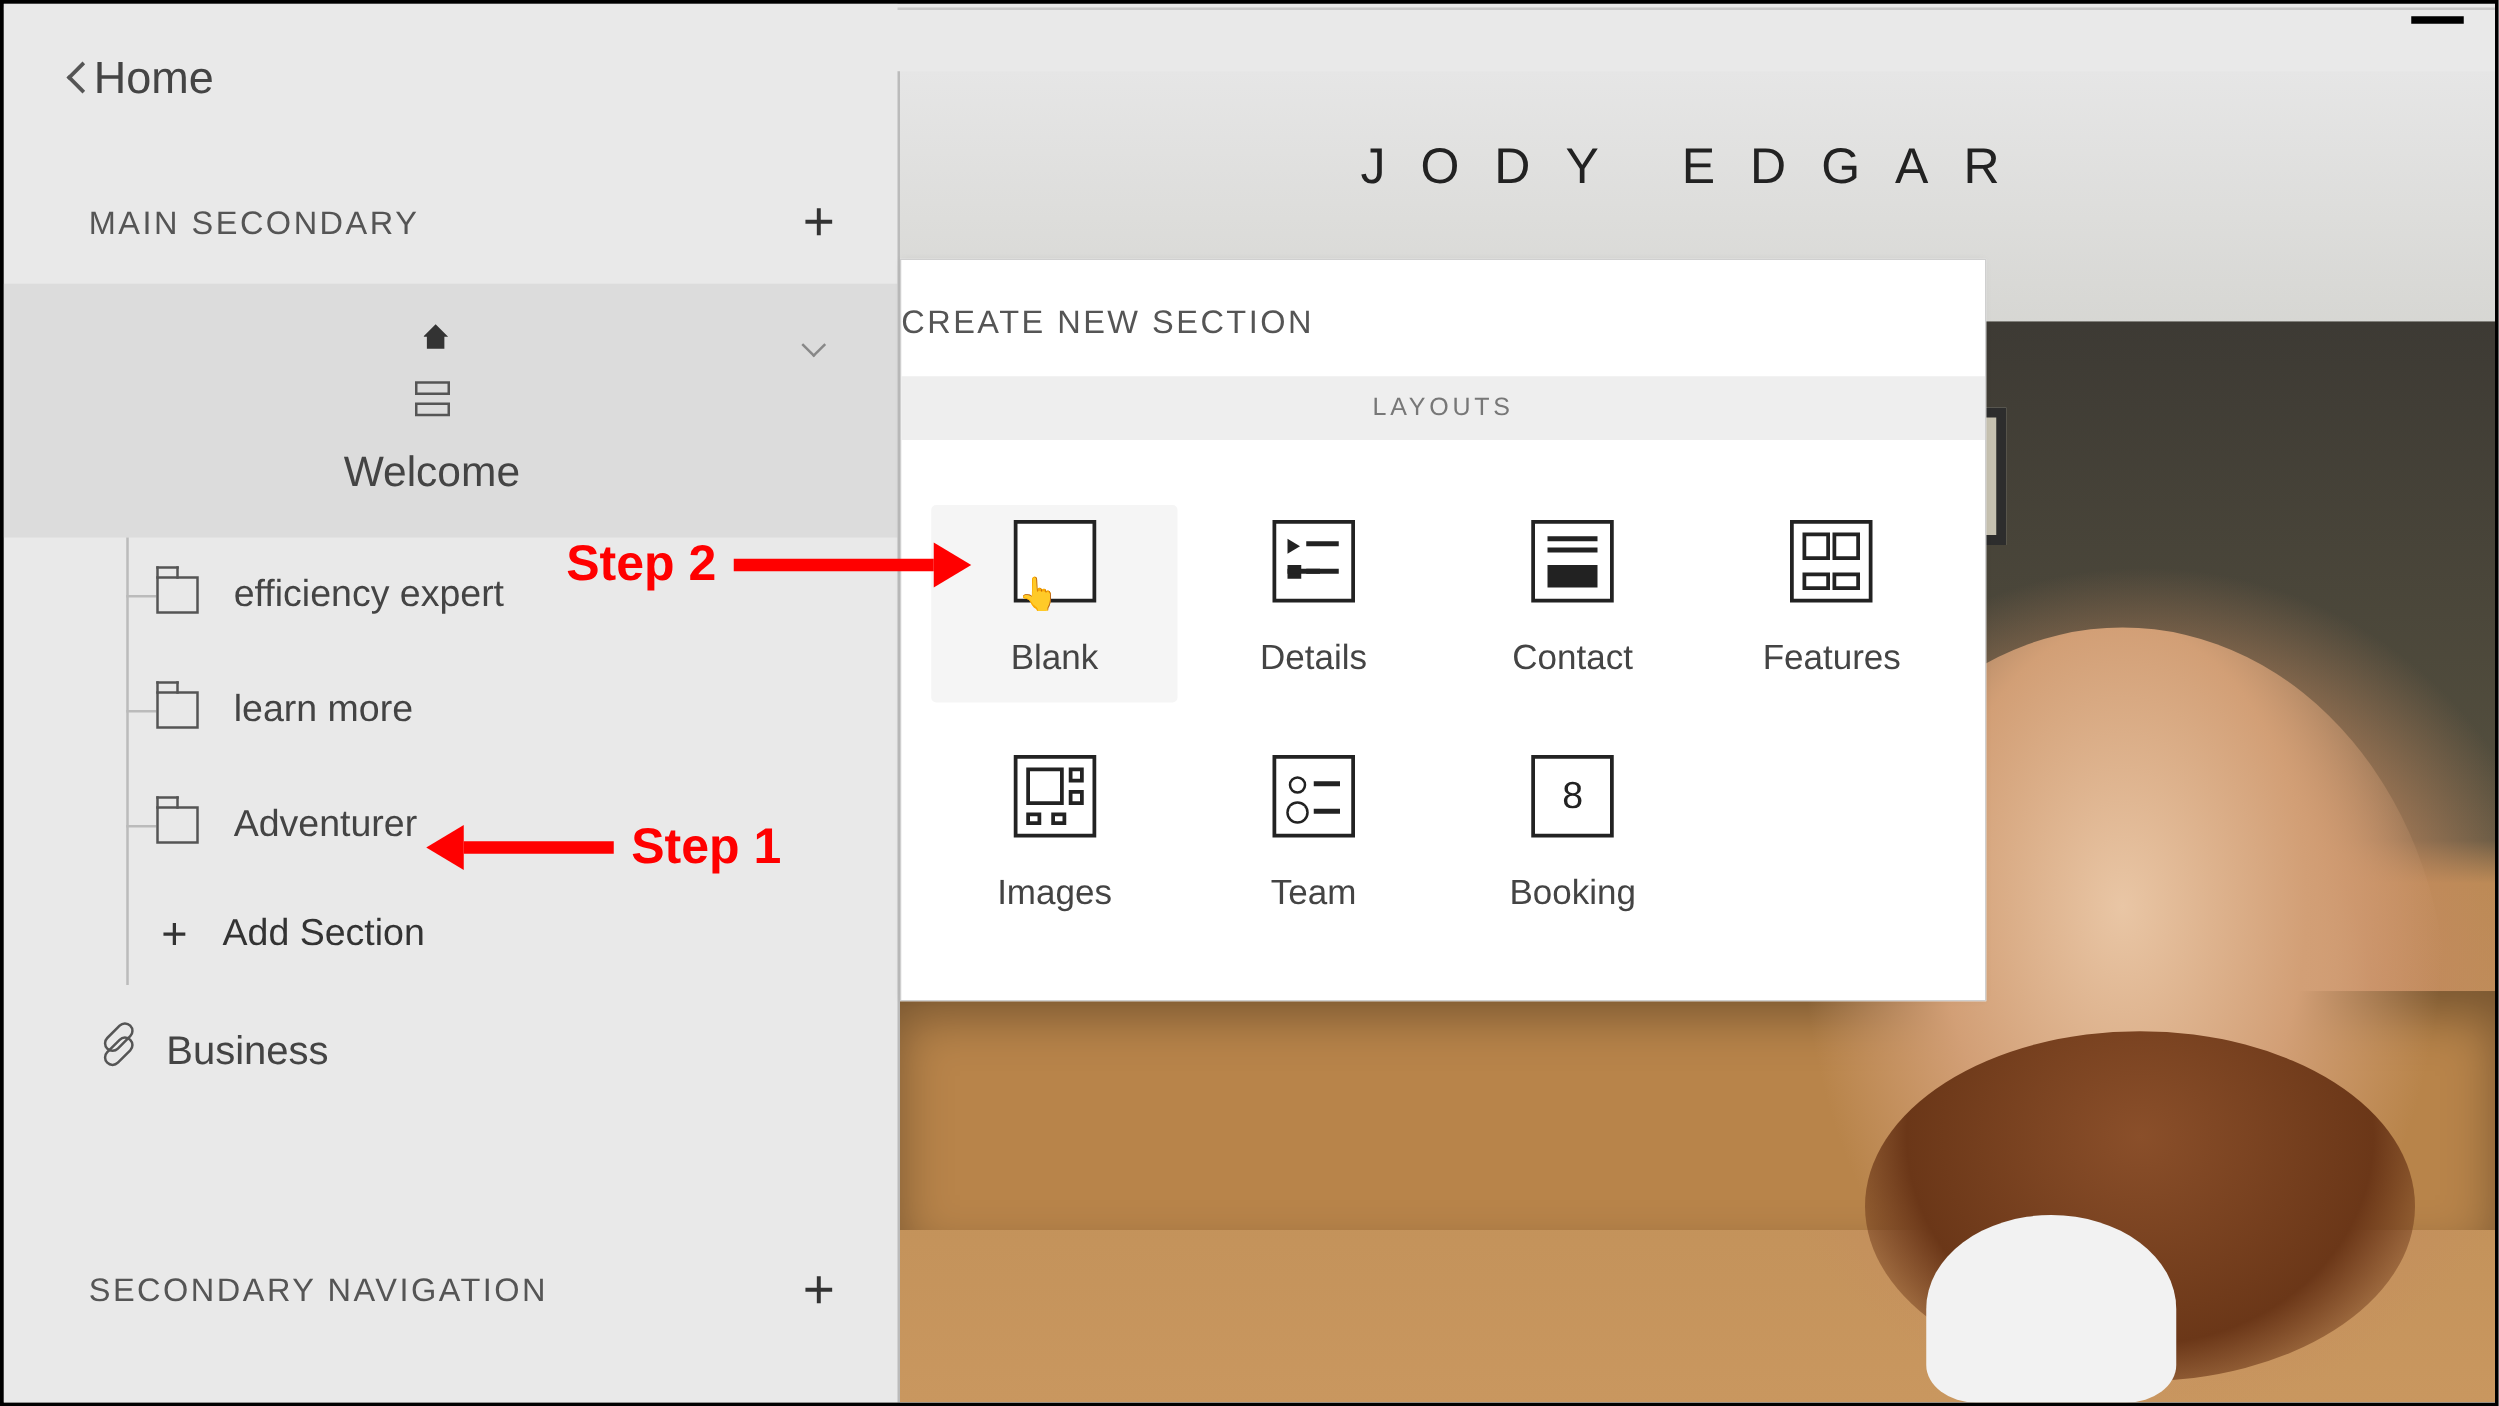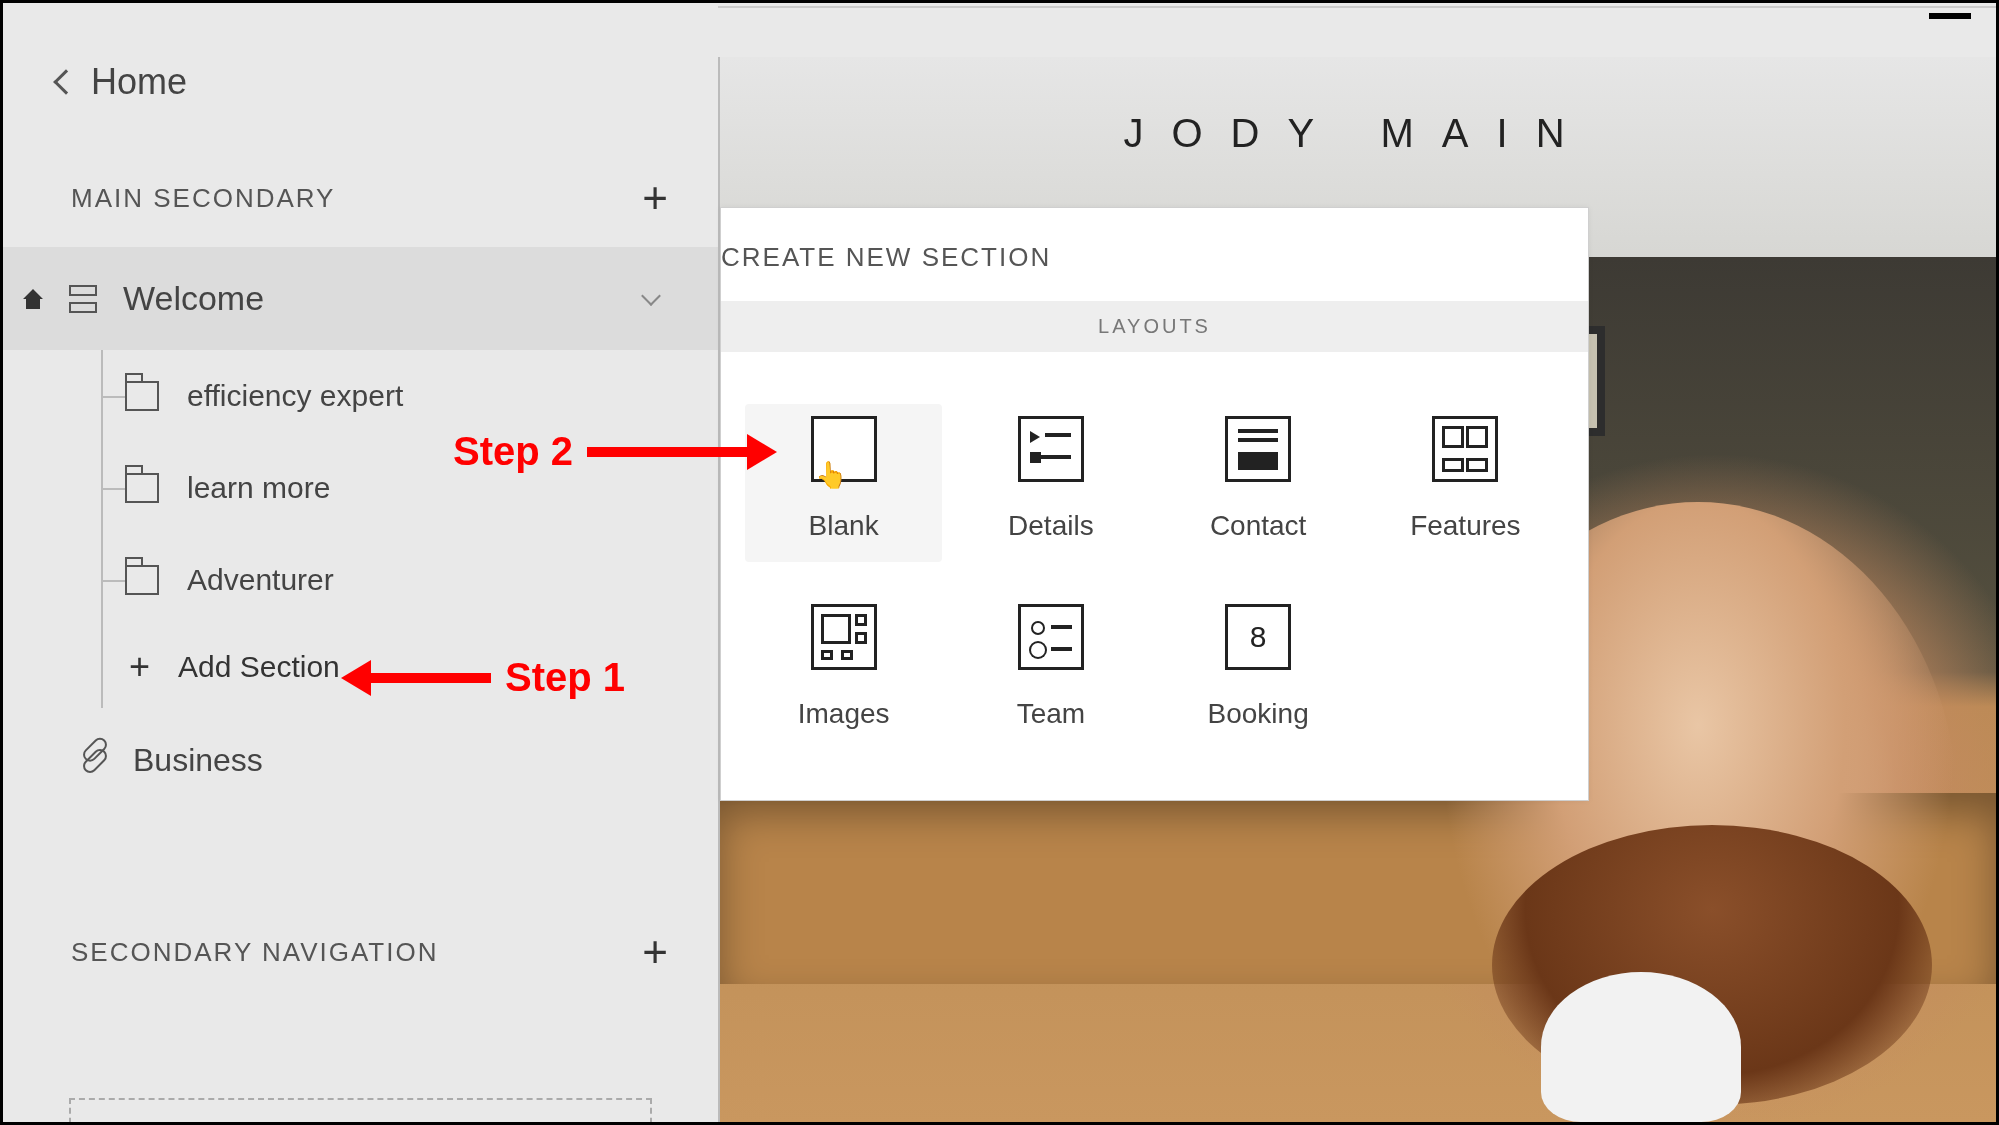--- a/index.html
+++ b/index.html
@@ -1,26 +1,26 @@
 <!DOCTYPE html>
 <html><head>
 <meta charset="utf-8">
 <style>
 * { margin:0; padding:0; box-sizing:border-box; font-family:-apple-system,BlinkMacSystemFont,"Segoe UI",Helvetica,Arial,sans-serif; }
 html,body { width:100%; height:100%; background:#f0f0f0; color:#333; }
 .frame { position:relative; width:1999px; height:1125px; border:3px solid #000; background:#e9e9e9; overflow:hidden; }
 .frame::before { content:""; position:absolute; top:3px; left:0; right:0; height:2px; background:#cacaca; }
 .hamburger-bar { position:absolute; top:10px; right:25px; width:42px; height:6px; background:#000; }
 .sidebar { position:absolute; top:0; left:0; bottom:0; width:715px; background:#e9e9e9; }
-.back-row { display:flex; align-items:center; gap:16px; padding:58px 30px 46px 54px; font-size:36px; color:#444; cursor:pointer; }
+.back-row { display:flex; align-items:center; padding:38px 30px 46px 54px; font-size:36px; color:#444; cursor:pointer; }
 .chevron-left { width:18px; height:18px; border-left:3px solid #555; border-bottom:3px solid #555; transform:rotate(45deg); }
 .nav-header { display:flex; align-items:center; justify-content:space-between; padding:30px 44px 30px 68px; }
 .nav-header-label { font-size:26px; letter-spacing:2px; color:#555; }
 .plus-btn { font-size:44px; color:#333; line-height:0.6; cursor:pointer; padding:6px; }
-.page-row { display:flex; align-items:center; gap:26px; padding:32px 44px 32px 14px; background:#dcdcdc; font-size:34px; color:#444; position:relative; }
+.page-row { display:flex; align-items:center; gap:26px; padding:32px 44px 32px 14px; background:#dcdcdc; font-size:34px; color:#444; position:relative;flex-direction:column; }
 .home-icon { width:20px; height:20px; background:#333; clip-path:polygon(50% 0%,100% 50%,85% 50%,85% 100%,15% 100%,15% 50%,0% 50%); margin-left:6px; }
 .stack-icon { width:28px; height:28px; display:flex; flex-direction:column; justify-content:space-between; gap:5px; }
 .stack-icon span { display:block; border:2px solid #555; height:11px; }
 .chevron-down { width:14px; height:14px; border-right:2px solid #888; border-bottom:2px solid #888; transform:rotate(45deg); position:absolute; right:60px; top:42px; }
 .subpages { position:relative; padding-left:98px; }
 .tree-vline { position:absolute; left:98px; top:0; bottom:0; border-left:2px solid #bbb; }
 .sub-row { display:flex; align-items:center; position:relative; height:92px; font-size:30px; color:#444; cursor:pointer; }
 .sub-row::before { content:""; position:absolute; left:0; top:50%; width:24px; border-top:2px solid #bbb; }
 .page-icon { width:34px; height:30px; border:2px solid #555; position:relative; margin-left:24px; margin-right:28px; }
 .page-icon::before { content:""; position:absolute; left:-2px; top:-10px; width:14px; height:8px; border:2px solid #555; border-bottom:none; }
@@ -137,21 +137,21 @@
       <span class="nav-header-label">SECONDARY NAVIGATION</span>
       <span class="plus-btn">+</span>
     </div>
 
     <div class="empty-box">
       
     </div>
   </div>
 
   <div class="canvas">
-    <div class="site-title">JODY MAIN</div>
+    <div class="site-title">JODY EDGAR</div>
     <div class="bg-photo">
       <div class="photo-base"></div>
       <div class="photo-shelf"></div>
       <div class="photo-sign"></div>
       <div class="photo-face"></div>
       <div class="photo-beard"></div>
       <div class="photo-mug"></div>
     </div>
 
     <div class="dialog">

